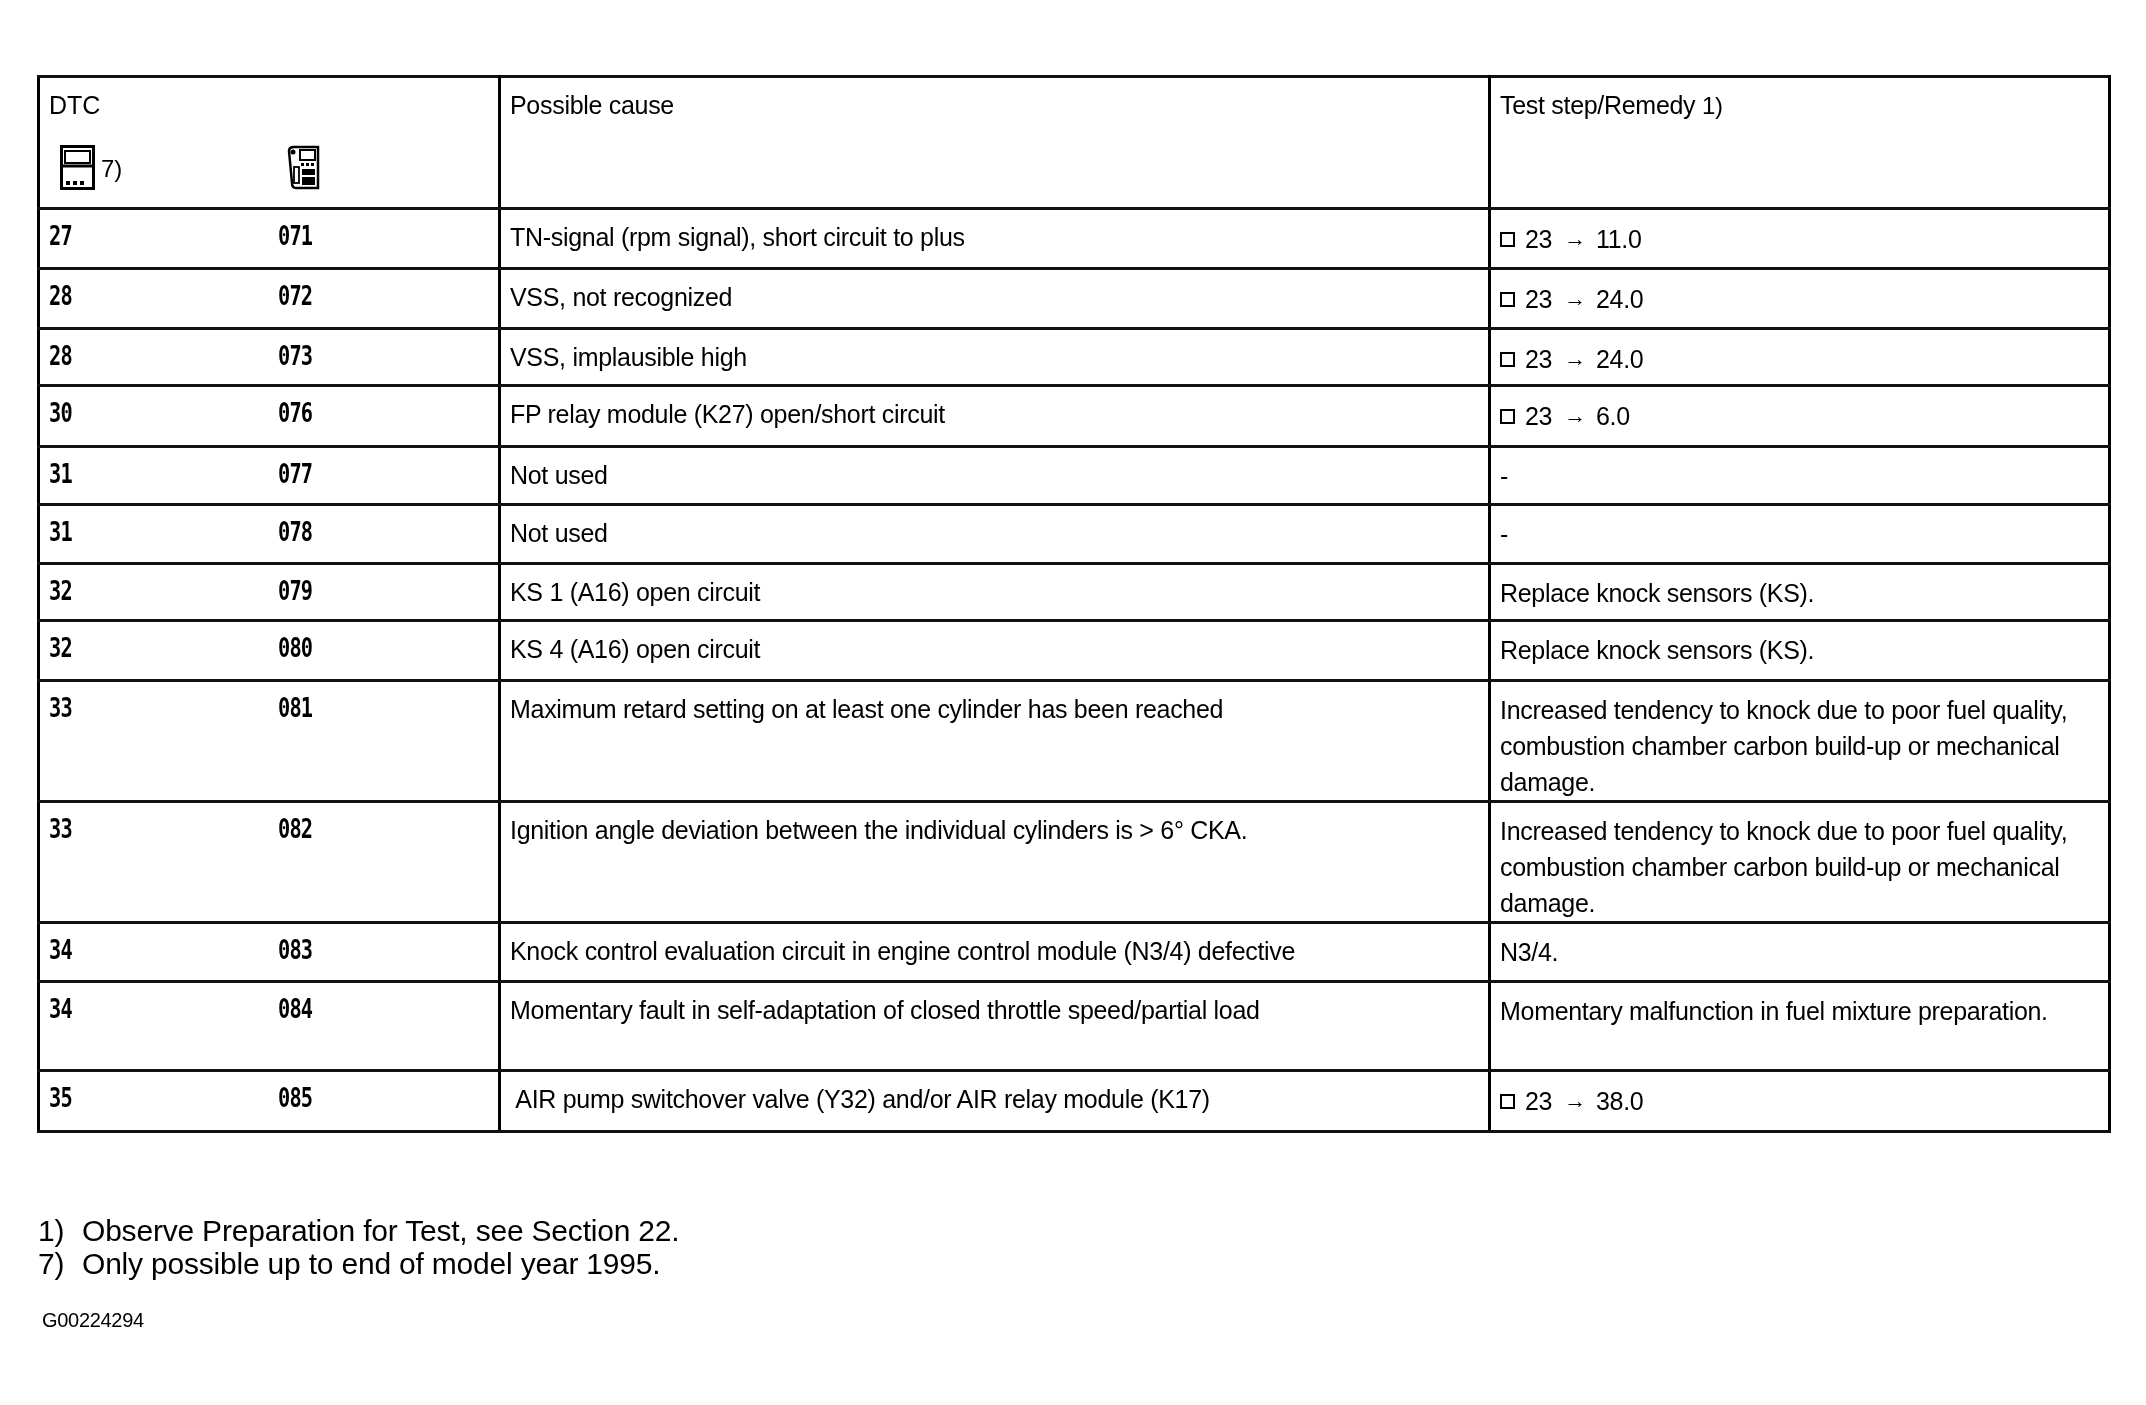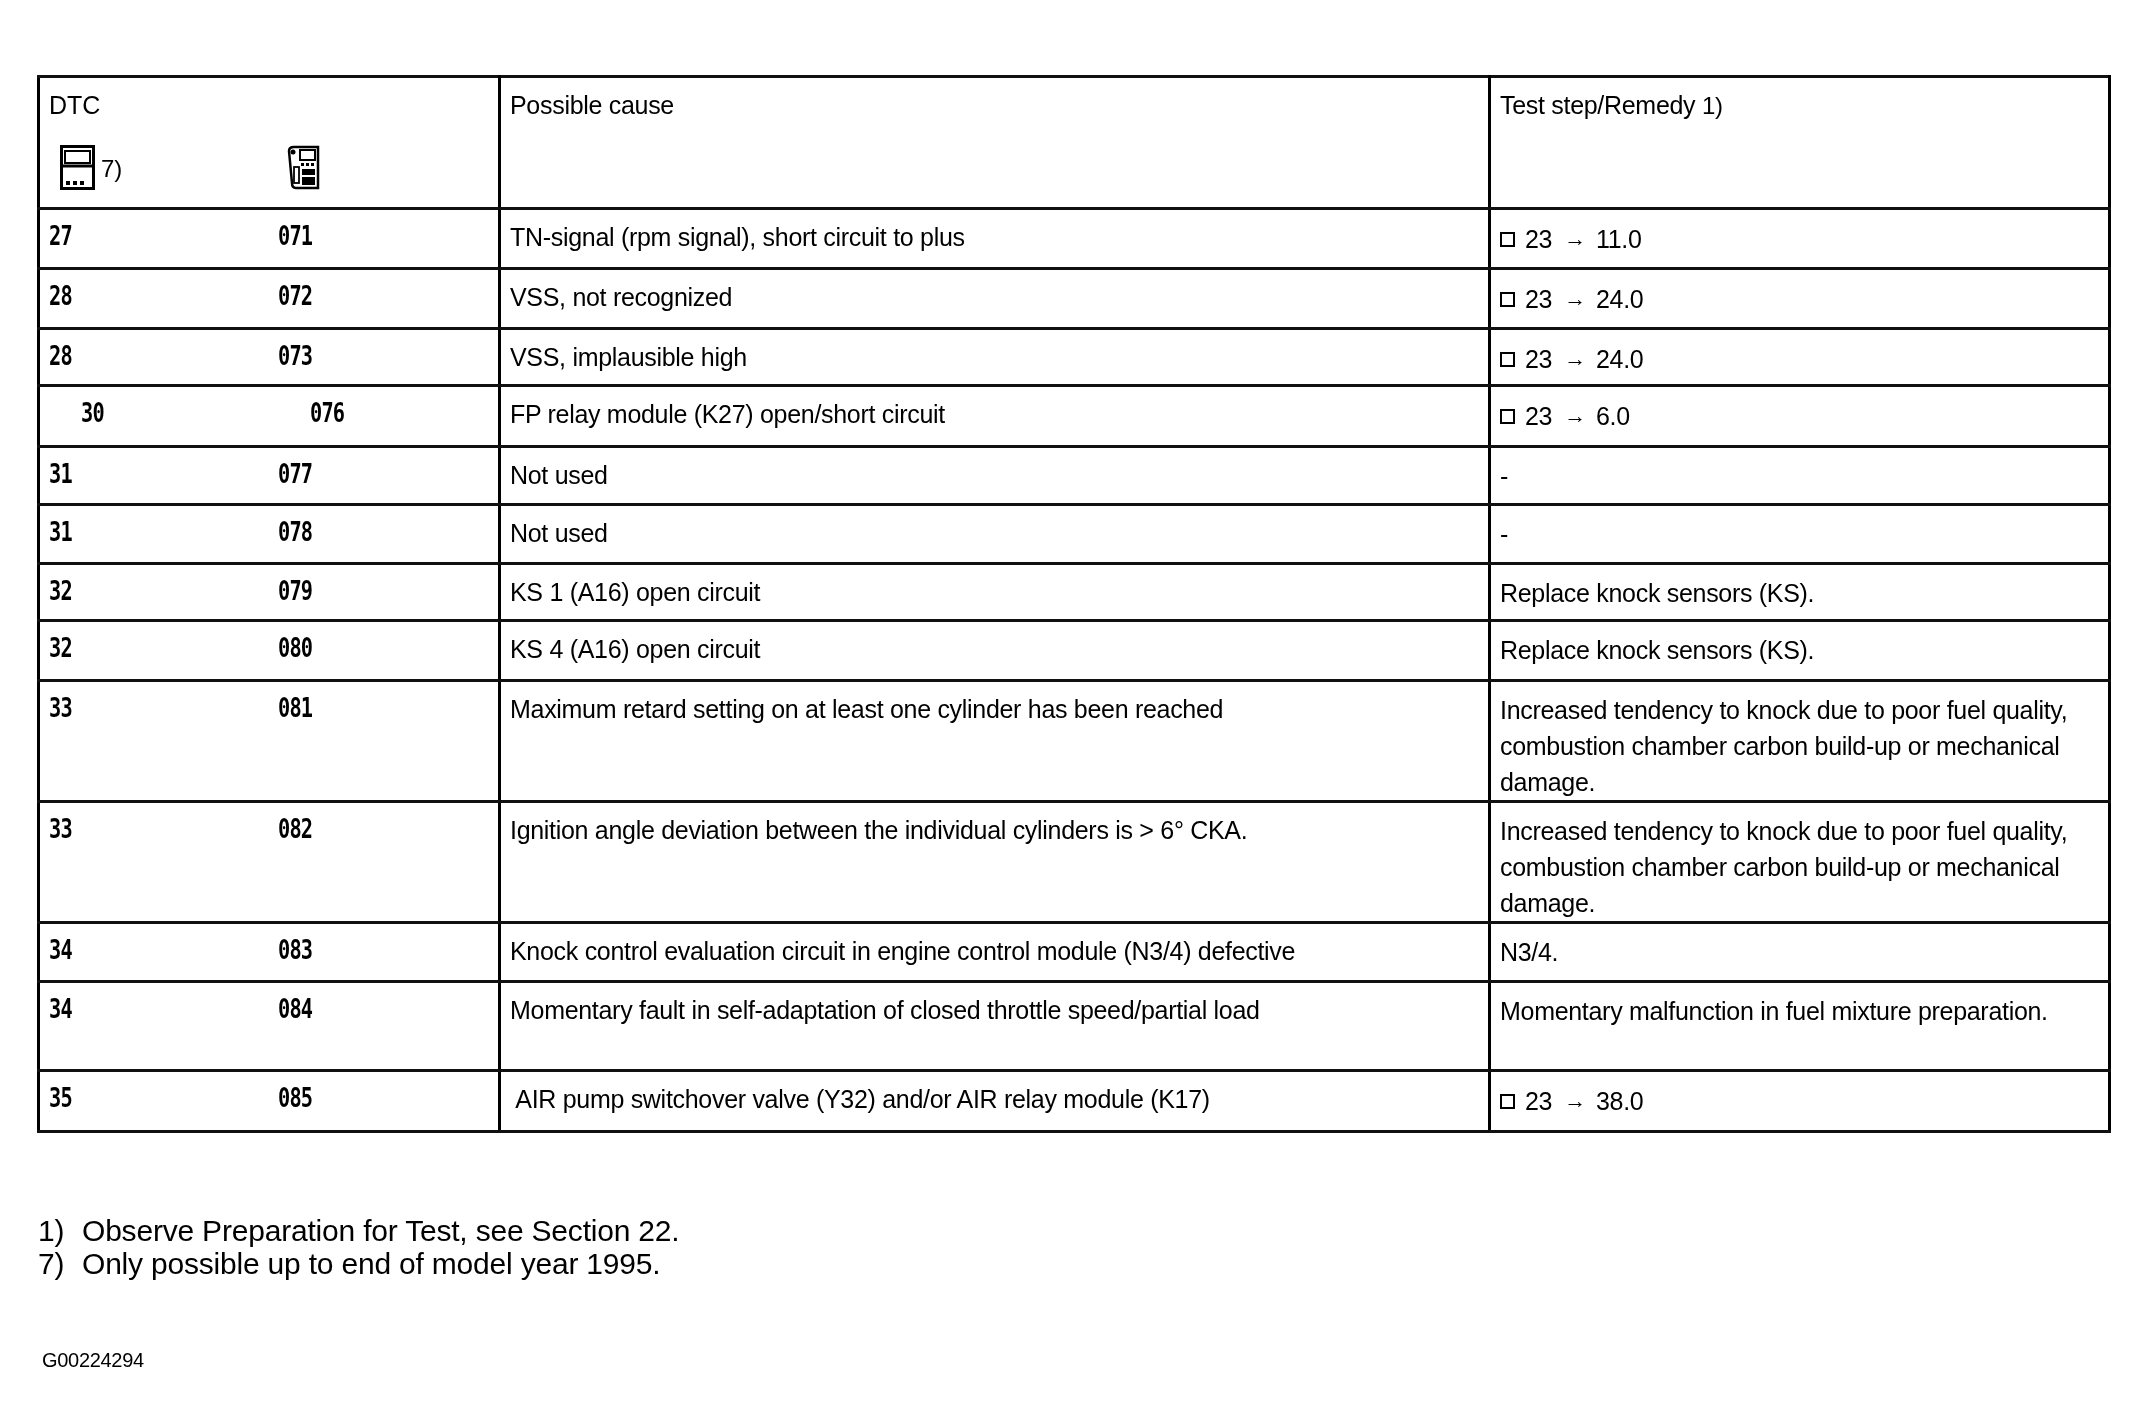--- a/index.html
+++ b/index.html
@@ -147,21 +147,21 @@
     display: flex;
     white-space: nowrap;
   }
   .footnote .fn-num {
     display: inline-block;
     width: 44px;
   }
   .figure-id {
     position: absolute;
     left: 42px;
-    top: 1348px;
+    top: 1308px;
     font-size: 20px;
     line-height: 24px;
     letter-spacing: -0.3px;
   }
 </style>
 </head>
 <body>
 
 <div class="page">
 
@@ -266,21 +266,21 @@
             <div class="cell-text"><span class="test-step">
                 <span class="test-box"></span>
                 <span>23</span>
                 <span class="arrow">→</span>
                 <span>24.0</span>
               </span></div>
           </td>
         </tr>
         <tr style="height: 61px;">
           <td>
-            <div class="dtc-cell" style="height: 46px; margin-left: 32px;">
+            <div class="dtc-cell" style="height: 46px;">
               <span class="lcd code1">30</span>
               <span class="lcd code2">076</span>
             </div>
           </td>
           <td>
             <div class="cell-text"><span class="condensed" style="white-space: pre; transform: scaleX(0.97);">FP relay module (K27) open/short circuit</span></div>
           </td>
           <td>
             <div class="cell-text"><span class="test-step">
                 <span class="test-box"></span>

